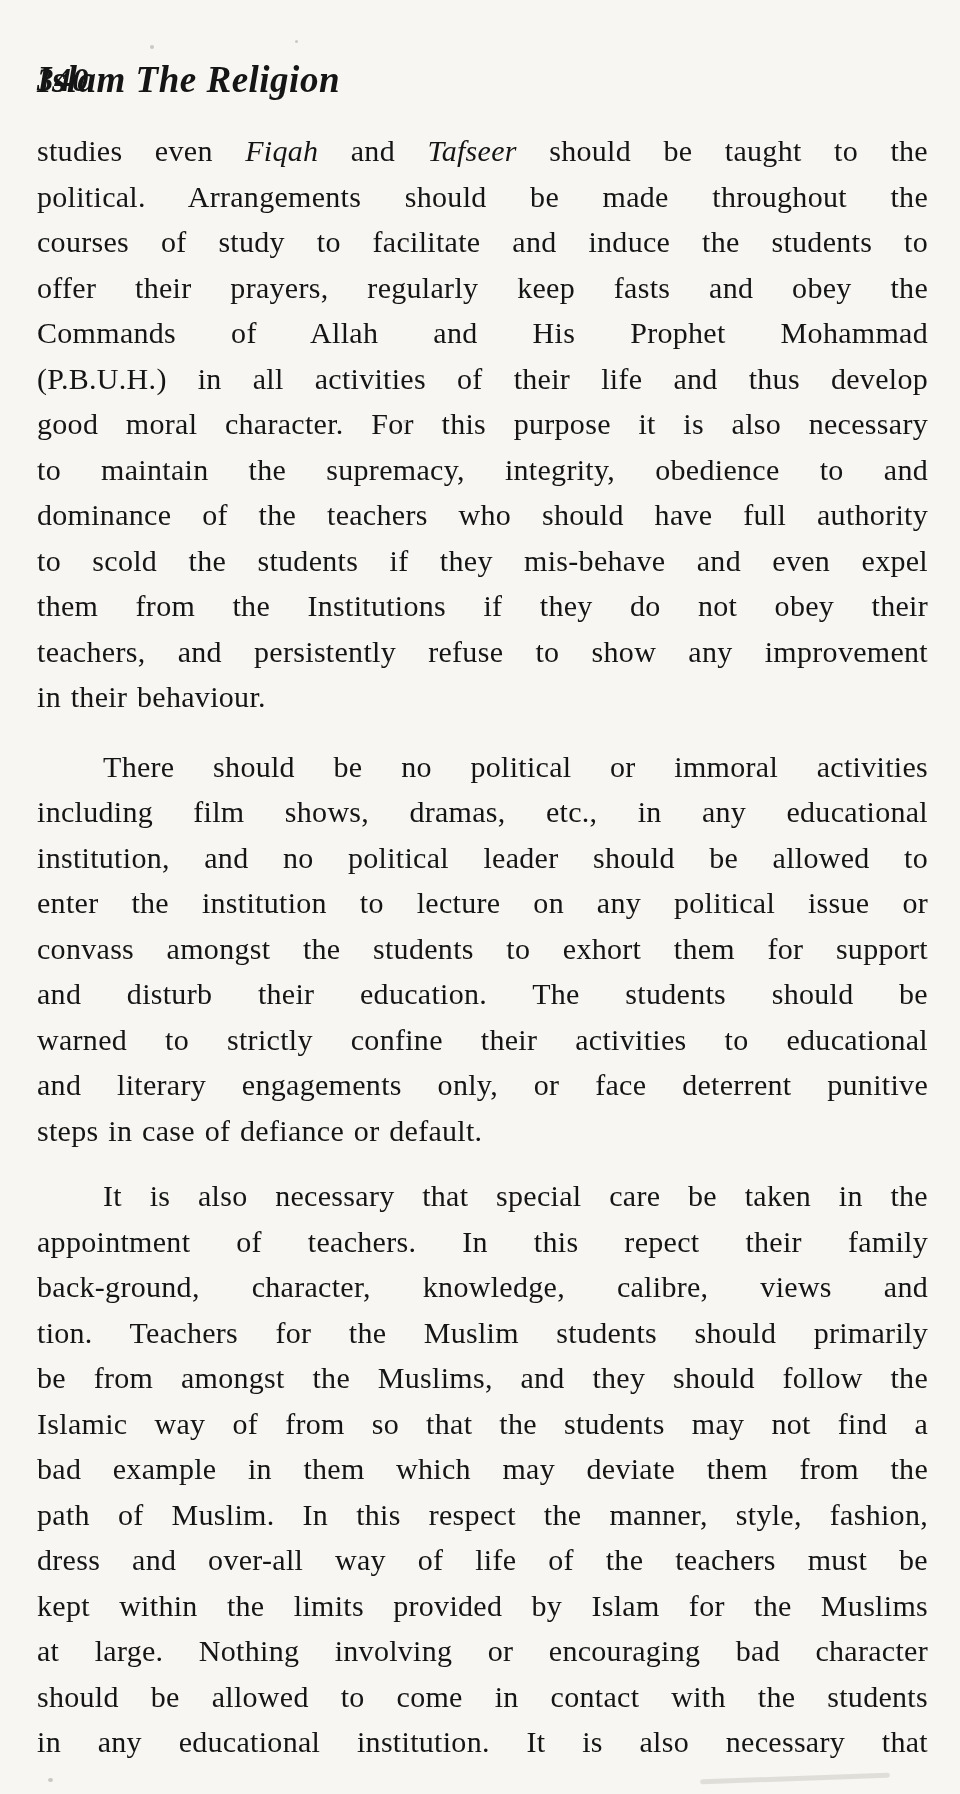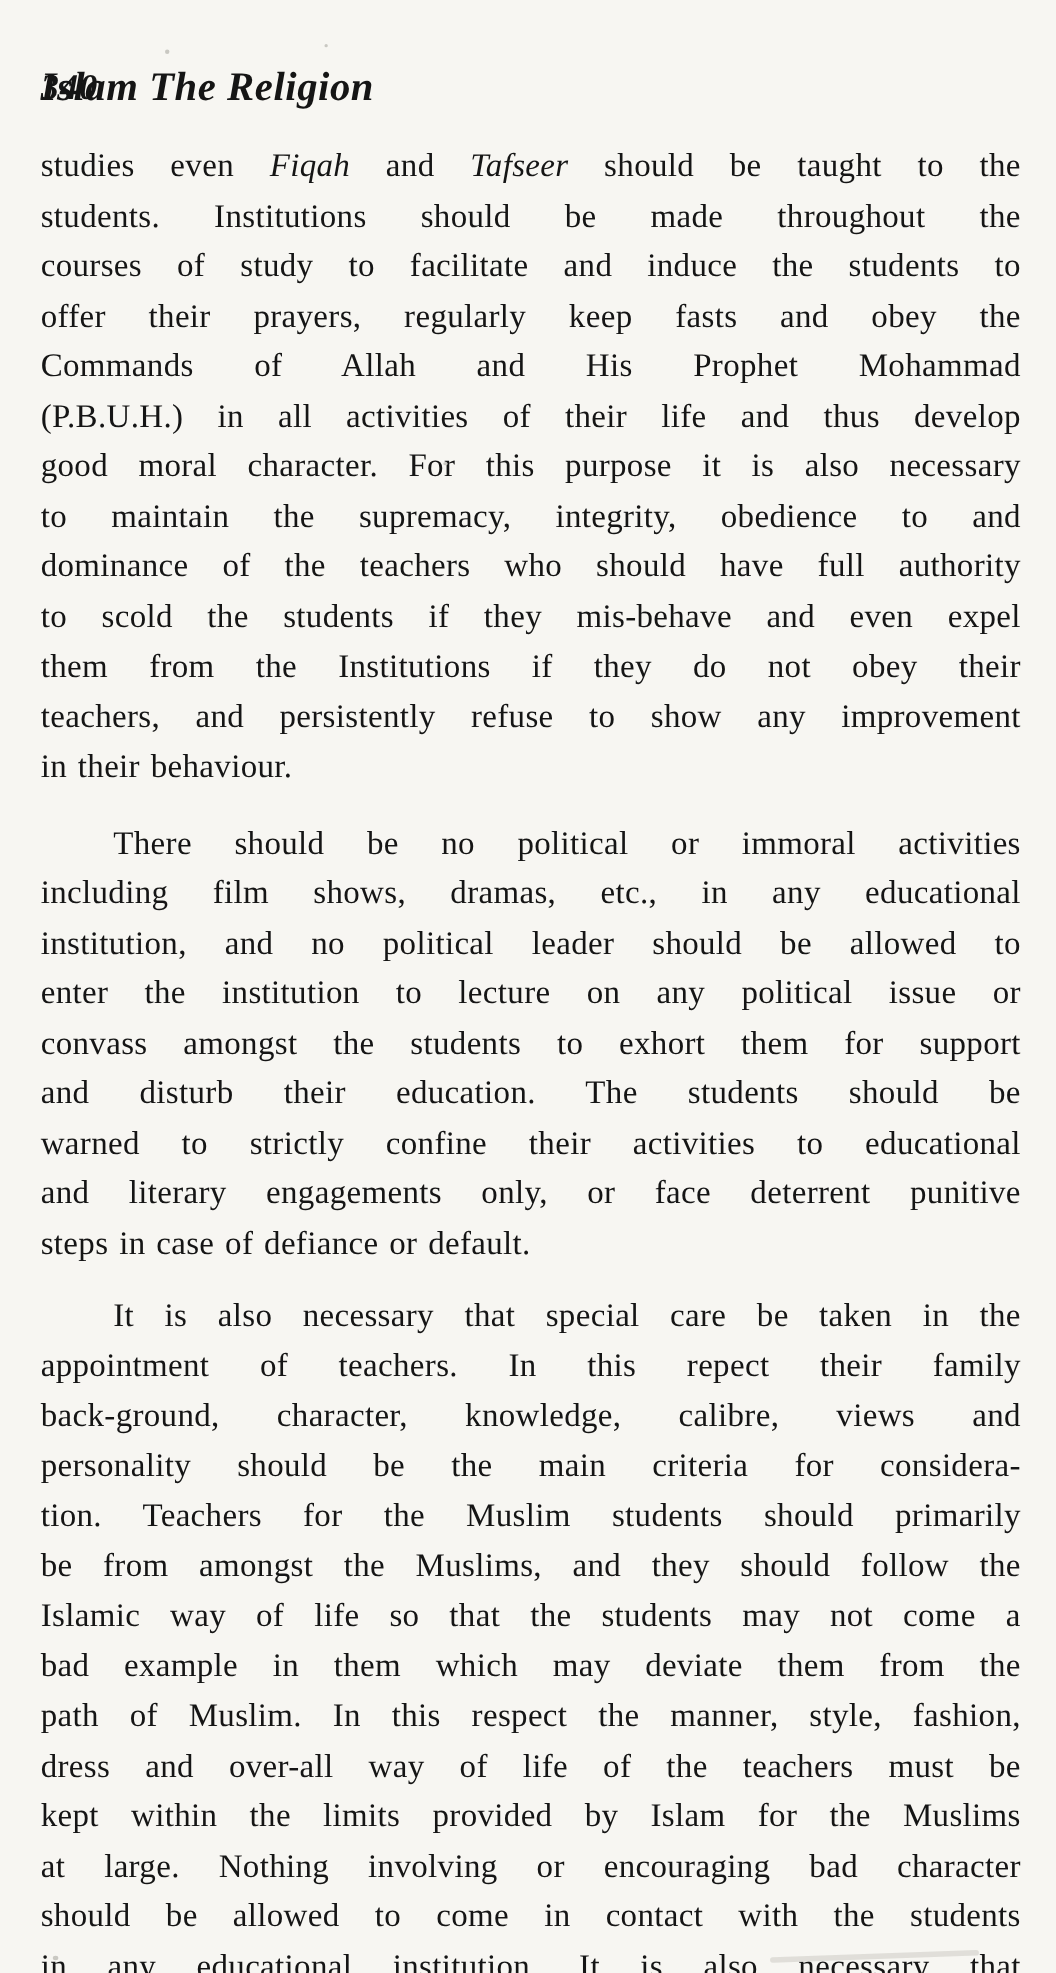--- a/index.html
+++ b/index.html
@@ -63,21 +63,21 @@
   <div class="body">
 
     <div class="para para1">
       <div class="line">
         <span>studies even</span>
         <i>Fiqah</i>
         <span>and</span>
         <i>Tafseer</i>
         <span>should be taught to the</span>
       </div>
-      <div class="line">students.  Institutions should be made throughout the</div>
+      <div class="line">political.  Arrangements should be made throughout the</div>
       <div class="line">courses of study to facilitate and induce the students to</div>
       <div class="line">offer their prayers, regularly keep fasts and obey the</div>
       <div class="line">Commands of Allah and His Prophet Mohammad</div>
       <div class="line">(P.B.U.H.) in all activities of their life and thus develop</div>
       <div class="line">good moral character. For this purpose it is also necessary</div>
       <div class="line">to maintain the supremacy, integrity, obedience to and</div>
       <div class="line">dominance of the teachers who should have full authority</div>
       <div class="line">to scold the students if they mis-behave and even expel</div>
       <div class="line">them from the Institutions if they do not obey their</div>
       <div class="line">teachers, and persistently refuse to show any improvement</div>
@@ -93,24 +93,23 @@
       <div class="line">and disturb their education.  The students should be</div>
       <div class="line">warned to strictly confine their activities to educational</div>
       <div class="line">and literary engagements only, or face deterrent punitive</div>
       <div class="line endline">steps in case of defiance or default.</div>
     </div>
 
     <div class="para para3">
       <div class="line indent">It is also necessary that special care be taken in the</div>
       <div class="line">appointment of teachers.  In this repect their family</div>
       <div class="line">back-ground, character, knowledge, calibre, views and</div>
-      <div class="line">personality should be the main criteria for considera-</div>
       <div class="line">tion.  Teachers for the Muslim students should primarily</div>
       <div class="line">be from amongst the Muslims, and they should follow the</div>
-      <div class="line">Islamic way of life so that the students may not come a</div>
+      <div class="line">Islamic way of from so that the students may not find a</div>
       <div class="line">bad example in them which may deviate them from the</div>
       <div class="line">path of Muslim.  In this respect the manner, style, fashion,</div>
       <div class="line">dress and over-all way of life of the teachers must be</div>
       <div class="line">kept within the limits provided by Islam for the Muslims</div>
       <div class="line">at large.  Nothing involving or encouraging bad character</div>
       <div class="line">should be allowed to come in contact with the students</div>
       <div class="line">in any educational institution.  It is also necessary that</div>
     </div>
 
   </div>

